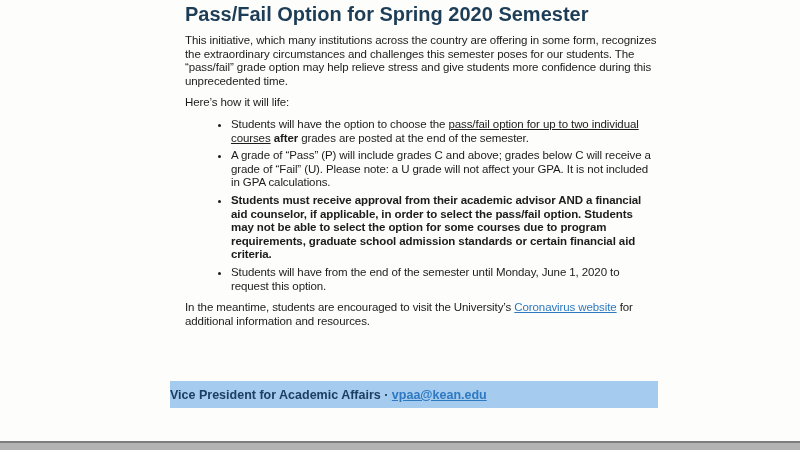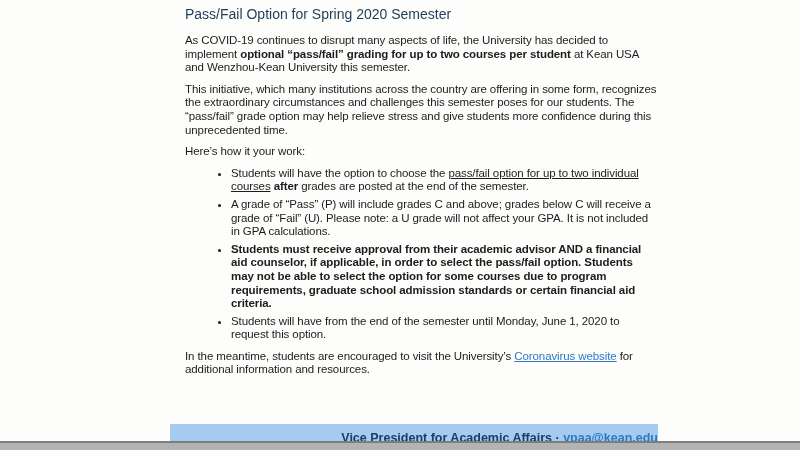--- a/index.html
+++ b/index.html
@@ -23,23 +23,23 @@
   .page{
     position:absolute;
     left:185px;
     top:4px;
     width:474px;
     font-size:11.5px;
     line-height:13.6px;
     letter-spacing:-0.1px;
   }
   h1.doc-title{
-    font-size:14px;
+    font-size:20px;
     line-height:20px;
-    font-weight:normal;
+    font-weight:bold;
     color:var(--title-navy);
     margin-bottom:10px;
     letter-spacing:0;
   }
   .page p{margin-bottom:8px;}
   ul.how-list{
     margin:0 0 8px 0;
     padding-left:42px;
     list-style:disc outside;
   }
@@ -48,27 +48,27 @@
   .seg-underline{text-decoration:underline;}
   a.seg-link,a.seg-bold-link{
     color:var(--link-blue);
     text-decoration:underline;
     cursor:pointer;
   }
   a.seg-bold-link{font-weight:bold;}
   .footer-bar{
     position:absolute;
     left:170px;
-    top:424px;
+    top:381px;
     width:488px;
     height:27px;
     background:var(--footer-bg);
     display:flex;
     align-items:center;
-    justify-content:flex-end;
+    justify-content:flex-start;
   }
   .footer-bar p{
     font-size:12.5px;
     font-weight:bold;
     color:var(--footer-ink);
   }
   .bottom-strip{
     position:absolute;
     left:0;
     bottom:0;
@@ -76,23 +76,22 @@
     height:9px;
     background:var(--strip-gray);
     border-top:2px solid var(--strip-edge);
   }
 </style>
 </head>
 <body>
 
 <div class="page">
   <h1 class="doc-title">Pass/Fail Option for Spring 2020 Semester</h1>
-  <p><span>As COVID-19 continues to disrupt many aspects of life, the University has decided to implement </span><span class="seg-bold">optional “pass/fail” grading for up to two courses per student</span><span> at Kean USA and Wenzhou-Kean University this semester.</span></p>
   <p><span>This initiative, which many institutions across the country are offering in some form, recognizes the extraordinary circumstances and challenges this semester poses for our students. The “pass/fail” grade option may help relieve stress and give students more confidence during this unprecedented time.</span></p>
-  <p>Here’s how it your work:</p>
+  <p>Here’s how it will life:</p>
   <ul class="how-list">
     <li><span>Students will have the option to choose the </span><span class="seg-underline">pass/fail option for up to two individual courses</span><span> </span><span class="seg-bold">after</span><span> grades are posted at the end of the semester.</span></li>
     <li><span>A grade of “Pass” (P) will include grades C and above; grades below C will receive a grade of “Fail” (U). Please note: a U grade will not affect your GPA. It is not included in GPA calculations.</span></li>
     <li><span class="seg-bold">Students must receive approval from their academic advisor AND a financial aid counselor, if applicable, in order to select the pass/fail option. Students may not be able to select the option for some courses due to program requirements, graduate school admission standards or certain financial aid criteria.</span></li>
     <li><span>Students will have from the end of the semester until Monday, June 1, 2020 to request this option.</span></li>
   </ul>
   <p><span>In the meantime, students are encouraged to visit the University’s </span><a class="seg-link" href="#">Coronavirus website</a><span> for additional information and resources.</span></p>
 </div>
 
 <div class="footer-bar">

